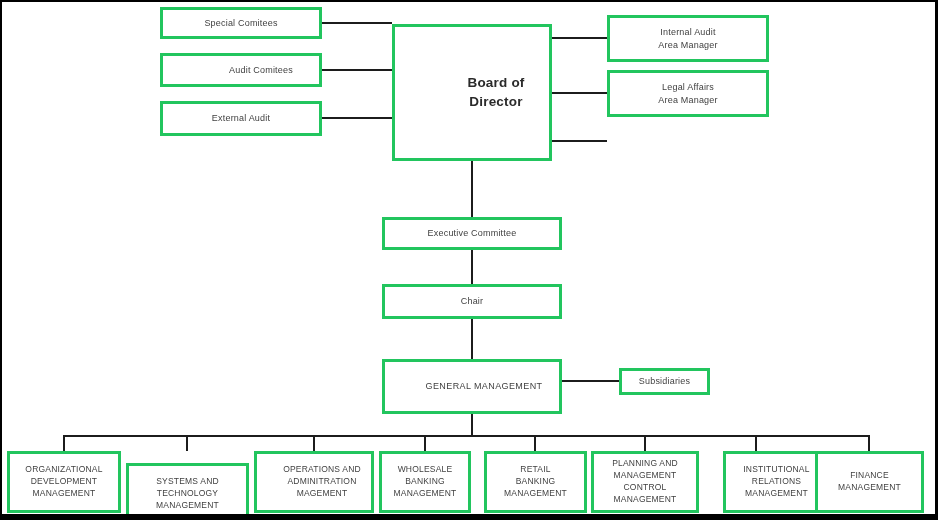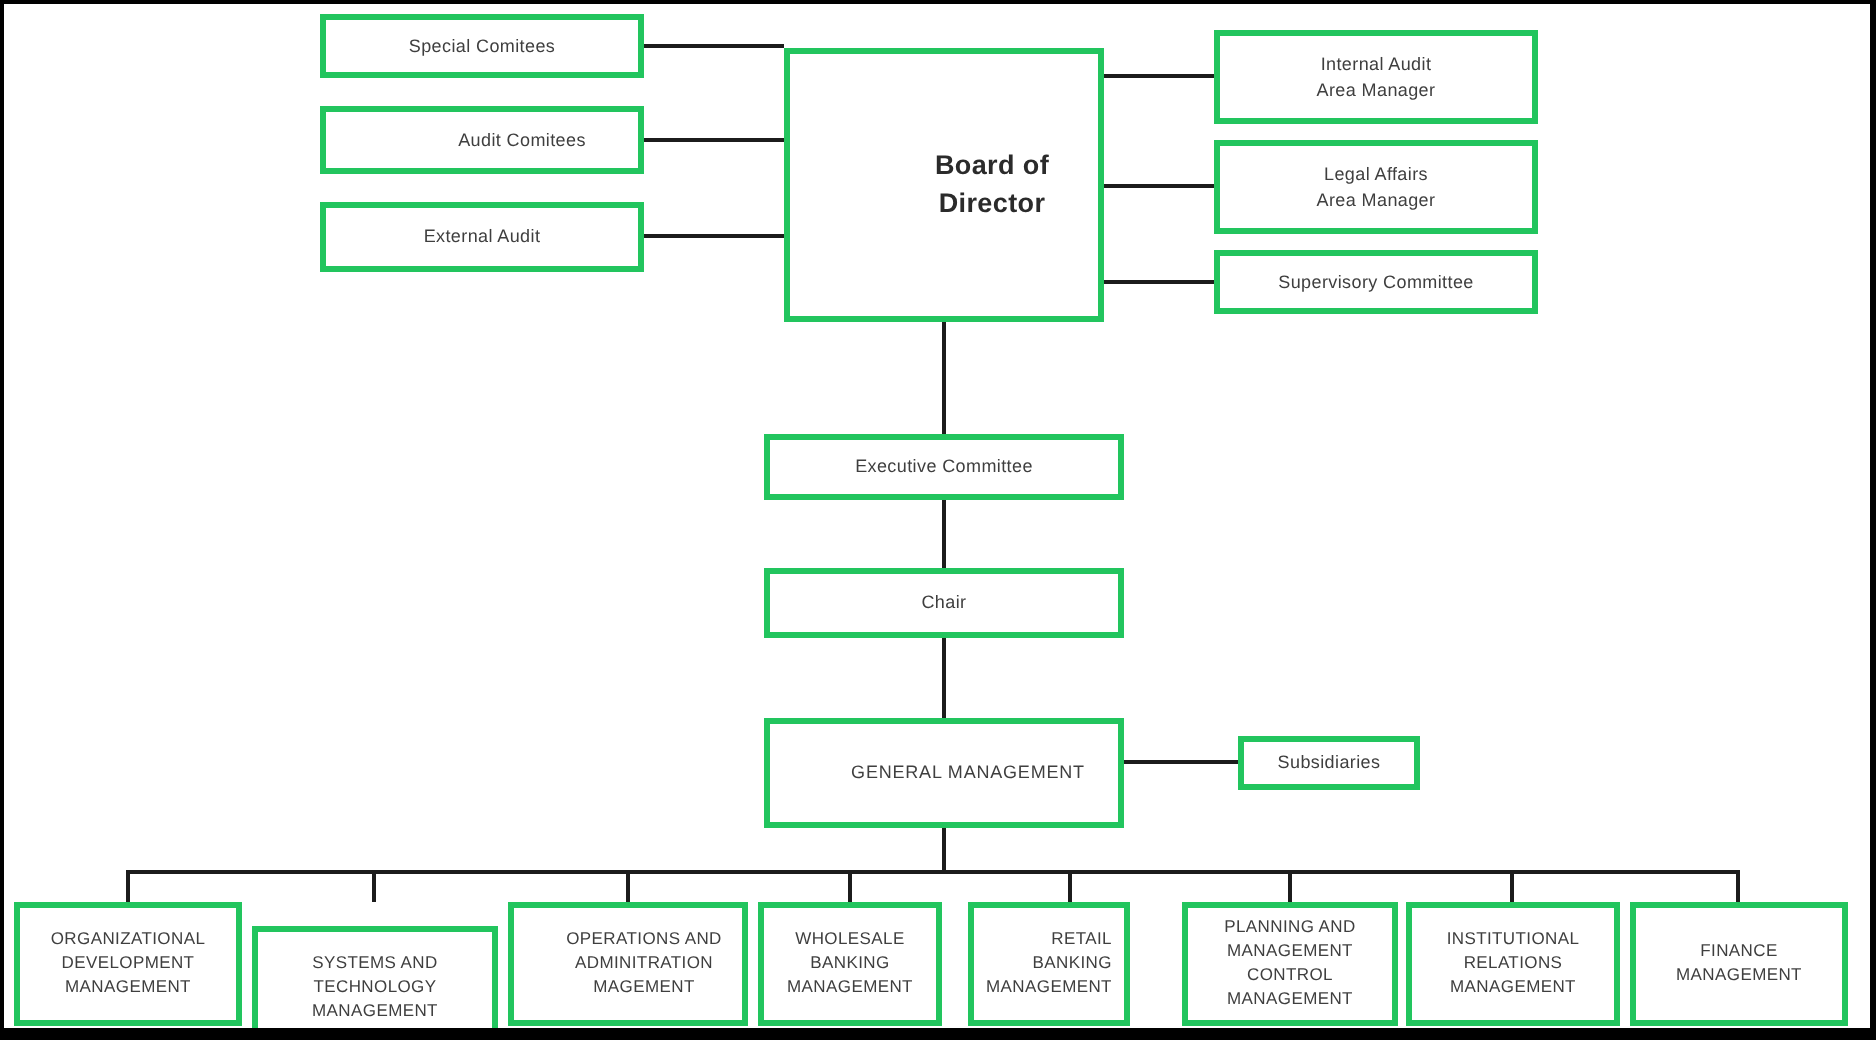--- a/index.html
+++ b/index.html
@@ -53,23 +53,23 @@
   .n-chair     { left: 380px; top: 282px; width: 180px; height: 35px; }
   .n-genmgmt   { left: 380px; top: 357px; width: 180px; height: 55px; letter-spacing: 0.4px; padding-left: 24px; }
   .n-subsid    { left: 617px; top: 366px; width: 91px;  height: 27px; }
 
   
   .dept        { top: 449px; height: 62px; font-size: 8.5px; line-height: 1.4; }
   .d0 { left: 5px;   width: 114px; }
   .d1 { left: 124px; width: 123px; margin-top: 12px; }
   .d2 { left: 252px; width: 120px; padding-left: 16px; }
   .d3 { left: 377px; width: 92px;  }
-  .d4 { left: 482px; width: 81px; text-align: right; }
+  .d4 { left: 482px; width: 103px; }
   .d5 { left: 589px; width: 108px; }
-  .d6 { left: 701px; width: 107px; }
+  .d6 { left: 721px; width: 107px; }
   .d7 { left: 813px; width: 109px; }
 
   
   .c-l1 { left: 320px; top: 20px;  width: 70px; }
   .c-l2 { left: 320px; top: 67px;  width: 70px; }
   .c-l3 { left: 320px; top: 115px; width: 70px; }
   
   .c-r1 { left: 550px; top: 35px;  width: 55px; }
   .c-r2 { left: 550px; top: 90px;  width: 55px; }
   .c-r3 { left: 550px; top: 138px; width: 55px; }
@@ -100,21 +100,20 @@
   <div class="node n-special">Special Comitees</div>
   <div class="node n-auditc">Audit Comitees</div>
   <div class="node n-extaudit">External Audit</div>
 
   <div class="node n-board">Board of Director</div>
 
   <div class="node n-intaudit">Internal Audit
 Area Manager</div>
   <div class="node n-legal">Legal Affairs
 Area Manager</div>
-  <div class="node n-superv">Supervisory Committee</div>
 
   <div class="node n-chair">Chair</div>
   <div class="node n-exec">Executive Committee</div>
   <div class="node n-genmgmt">GENERAL MANAGEMENT</div>
   <div class="node n-subsid">Subsidiaries</div>
 
   <div class="node dept d0">ORGANIZATIONAL
 DEVELOPMENT
 MANAGEMENT</div>
   <div class="node dept d1">SYSTEMS AND

